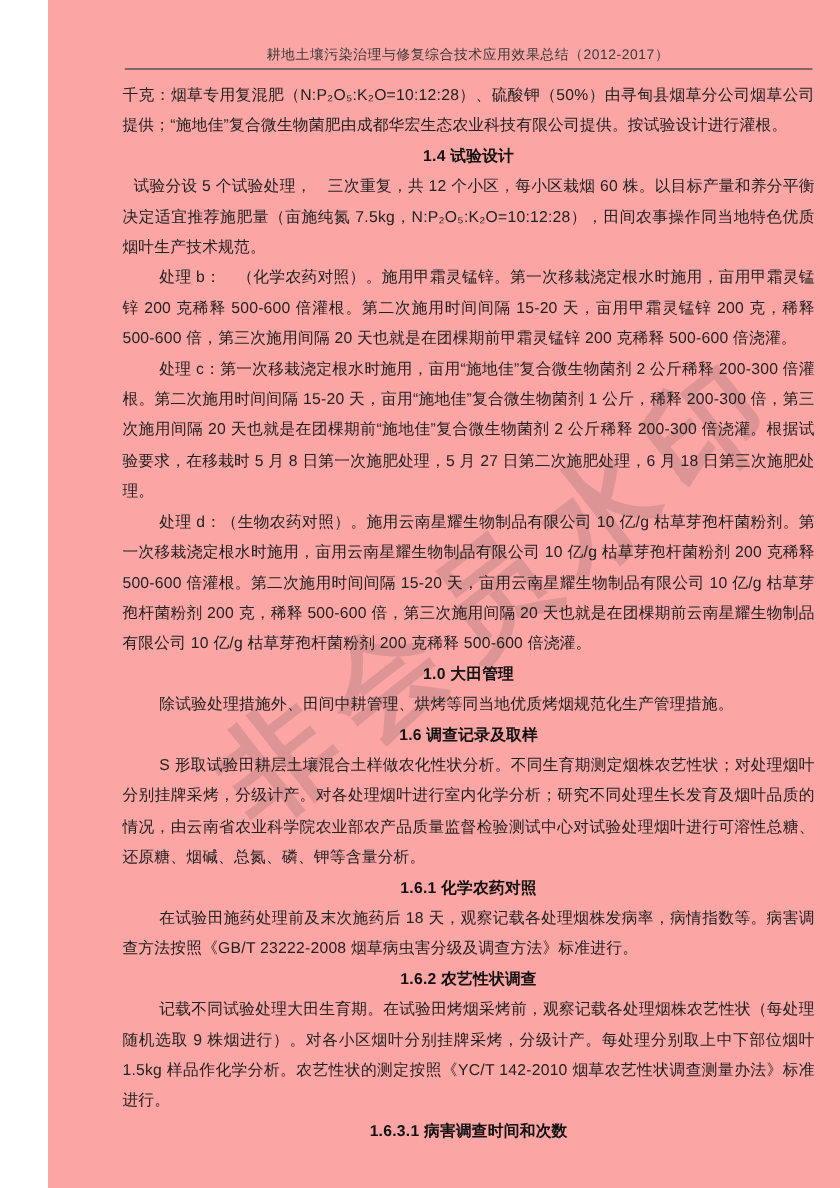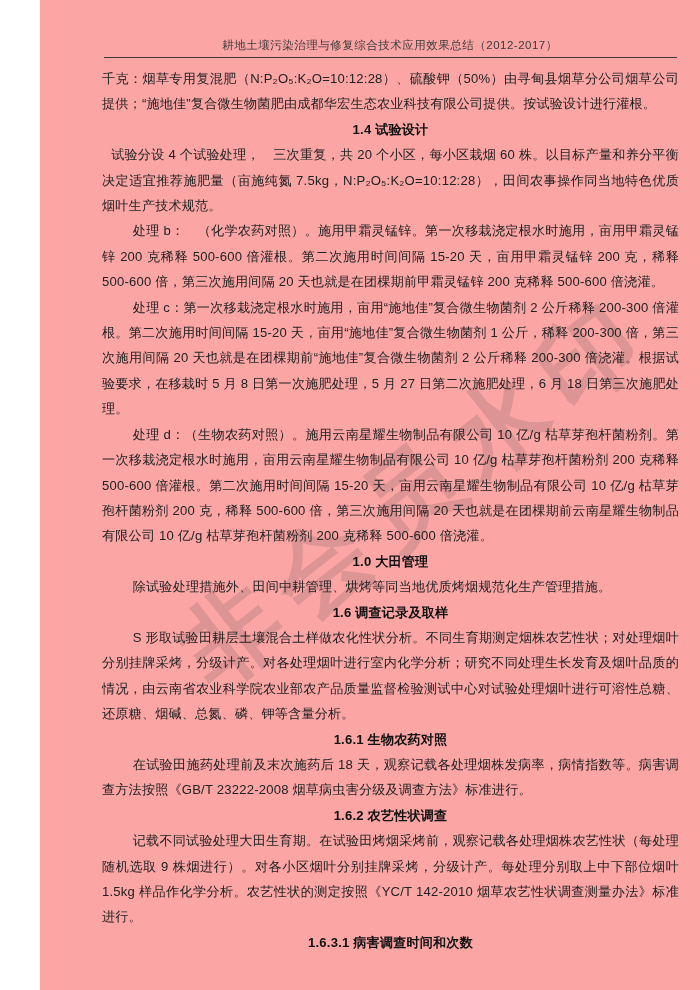--- a/index.html
+++ b/index.html
@@ -94,29 +94,29 @@
 
   <div class="running-head">耕地土壤污染治理与修复综合技术应用效果总结（2012-2017）</div>
 
   <div class="head-rule"></div>
 
   <div class="watermark">非会员水印</div>
 
   <div class="content">
     <p class="p-cont">千克：烟草专用复混肥（N:P₂O₅:K₂O=10:12:28）、硫酸钾（50%）由寻甸县烟草分公司烟草公司提供；“施地佳”复合微生物菌肥由成都华宏生态农业科技有限公司提供。按试验设计进行灌根。</p>
     <h2 class="h">1.4 试验设计</h2>
-    <p class="p-sm">试验分设 4 个试验处理，　三次重复，共 20 个小区，每小区栽烟 60 株。以目标产量和养分平衡决定适宜推荐施肥量（亩施纯氮 7.5kg，N:P₂O₅:K₂O=10:12:28），田间农事操作同当地特色优质烟叶生产技术规范。</p>
+    <p class="p-sm">试验分设 5 个试验处理，　三次重复，共 12 个小区，每小区栽烟 60 株。以目标产量和养分平衡决定适宜推荐施肥量（亩施纯氮 7.5kg，N:P₂O₅:K₂O=10:12:28），田间农事操作同当地特色优质烟叶生产技术规范。</p>
     <p class="p-ind">处理 b：　（化学农药对照）。施用甲霜灵锰锌。第一次移栽浇定根水时施用，亩用甲霜灵锰锌 200 克稀释 500-600 倍灌根。第二次施用时间间隔 15-20 天，亩用甲霜灵锰锌 200 克，稀释 500-600 倍，第三次施用间隔 20 天也就是在团棵期前甲霜灵锰锌 200 克稀释 500-600 倍浇灌。</p>
     <p class="p-ind">处理 c：第一次移栽浇定根水时施用，亩用“施地佳”复合微生物菌剂 2 公斤稀释 200-300 倍灌根。第二次施用时间间隔 15-20 天，亩用“施地佳”复合微生物菌剂 1 公斤，稀释 200-300 倍，第三次施用间隔 20 天也就是在团棵期前“施地佳”复合微生物菌剂 2 公斤稀释 200-300 倍浇灌。根据试验要求，在移栽时 5 月 8 日第一次施肥处理，5 月 27 日第二次施肥处理，6 月 18 日第三次施肥处理。</p>
     <p class="p-ind">处理 d：（生物农药对照）。施用云南星耀生物制品有限公司 10 亿/g 枯草芽孢杆菌粉剂。第一次移栽浇定根水时施用，亩用云南星耀生物制品有限公司 10 亿/g 枯草芽孢杆菌粉剂 200 克稀释 500-600 倍灌根。第二次施用时间间隔 15-20 天，亩用云南星耀生物制品有限公司 10 亿/g 枯草芽孢杆菌粉剂 200 克，稀释 500-600 倍，第三次施用间隔 20 天也就是在团棵期前云南星耀生物制品有限公司 10 亿/g 枯草芽孢杆菌粉剂 200 克稀释 500-600 倍浇灌。</p>
     <h2 class="h">1.0 大田管理</h2>
     <p class="p-ind">除试验处理措施外、田间中耕管理、烘烤等同当地优质烤烟规范化生产管理措施。</p>
     <h2 class="h">1.6 调查记录及取样</h2>
     <p class="p-ind">S 形取试验田耕层土壤混合土样做农化性状分析。不同生育期测定烟株农艺性状；对处理烟叶分别挂牌采烤，分级计产。对各处理烟叶进行室内化学分析；研究不同处理生长发育及烟叶品质的情况，由云南省农业科学院农业部农产品质量监督检验测试中心对试验处理烟叶进行可溶性总糖、还原糖、烟碱、总氮、磷、钾等含量分析。</p>
-    <h2 class="h">1.6.1 生物农药对照</h2>
+    <h2 class="h">1.6.1 化学农药对照</h2>
     <p class="p-ind">在试验田施药处理前及末次施药后 18 天，观察记载各处理烟株发病率，病情指数等。病害调查方法按照《GB/T 23222-2008 烟草病虫害分级及调查方法》标准进行。</p>
     <h2 class="h">1.6.2 农艺性状调查</h2>
     <p class="p-ind">记载不同试验处理大田生育期。在试验田烤烟采烤前，观察记载各处理烟株农艺性状（每处理随机选取 9 株烟进行）。对各小区烟叶分别挂牌采烤，分级计产。每处理分别取上中下部位烟叶 1.5kg 样品作化学分析。农艺性状的测定按照《YC/T 142-2010 烟草农艺性状调查测量办法》标准进行。</p>
     <h2 class="h">1.6.3.1 病害调查时间和次数</h2>
 
   </div>
 
   <div class="page-number">107</div>
 
 </div>

